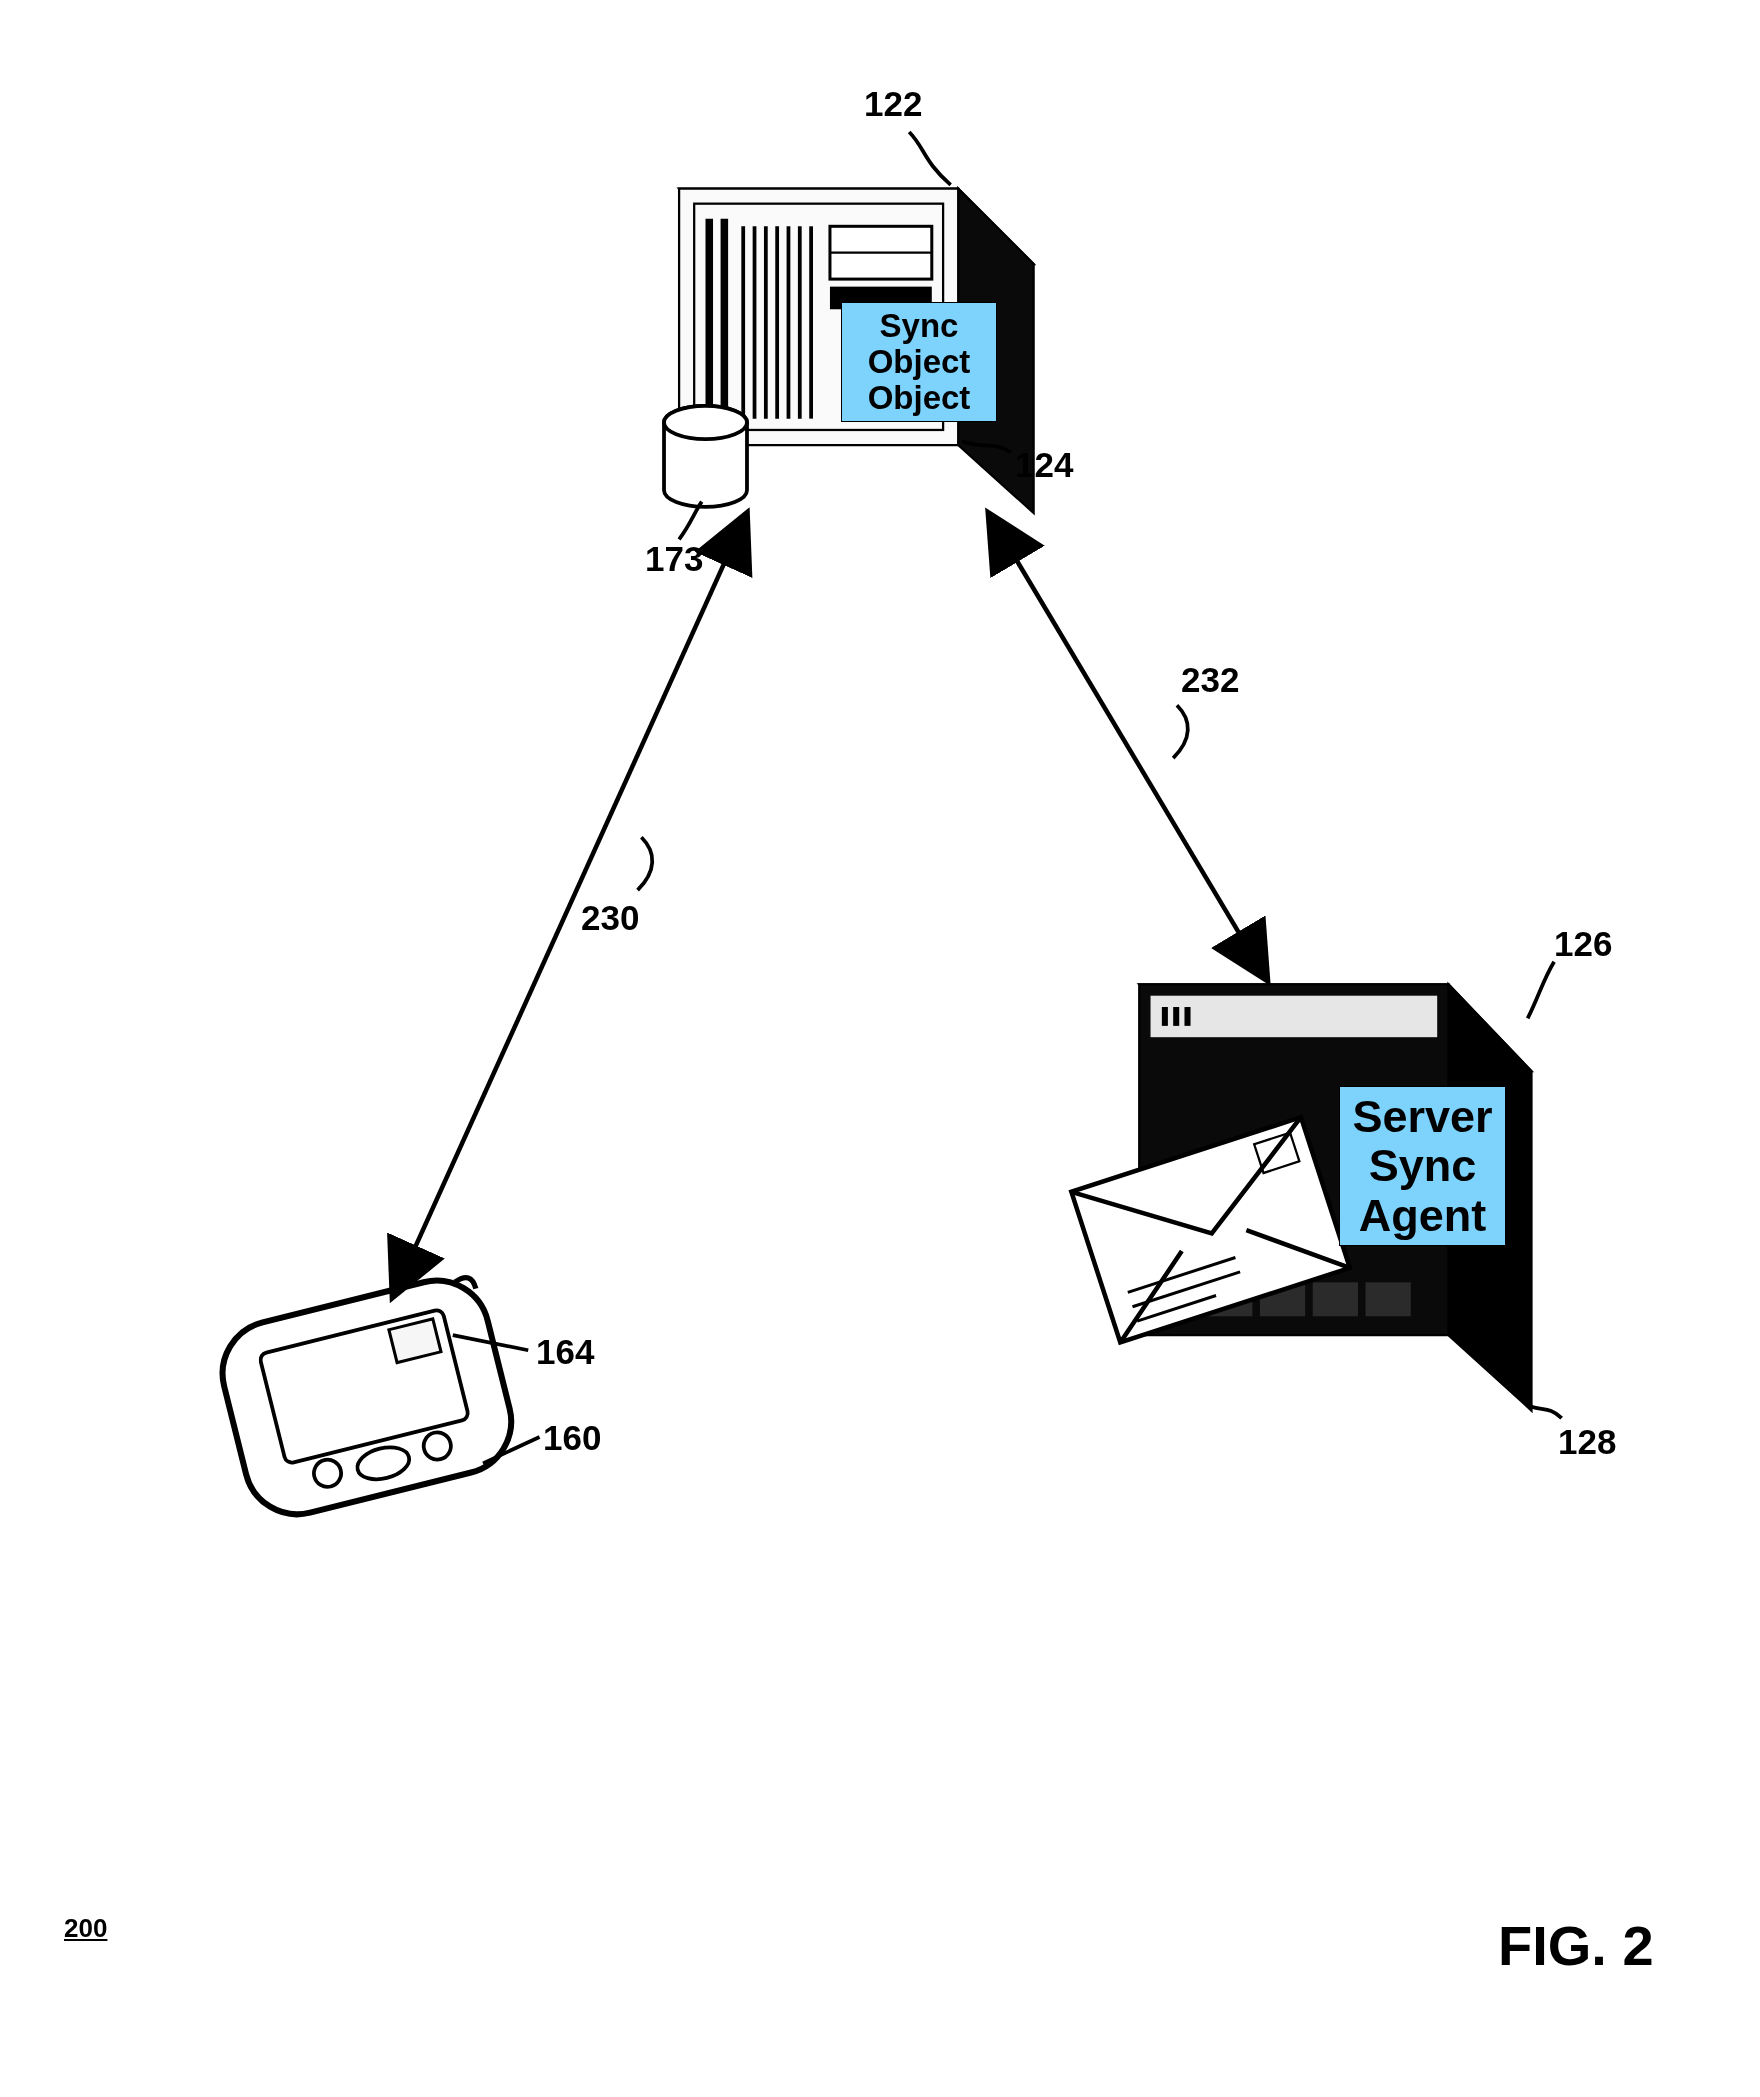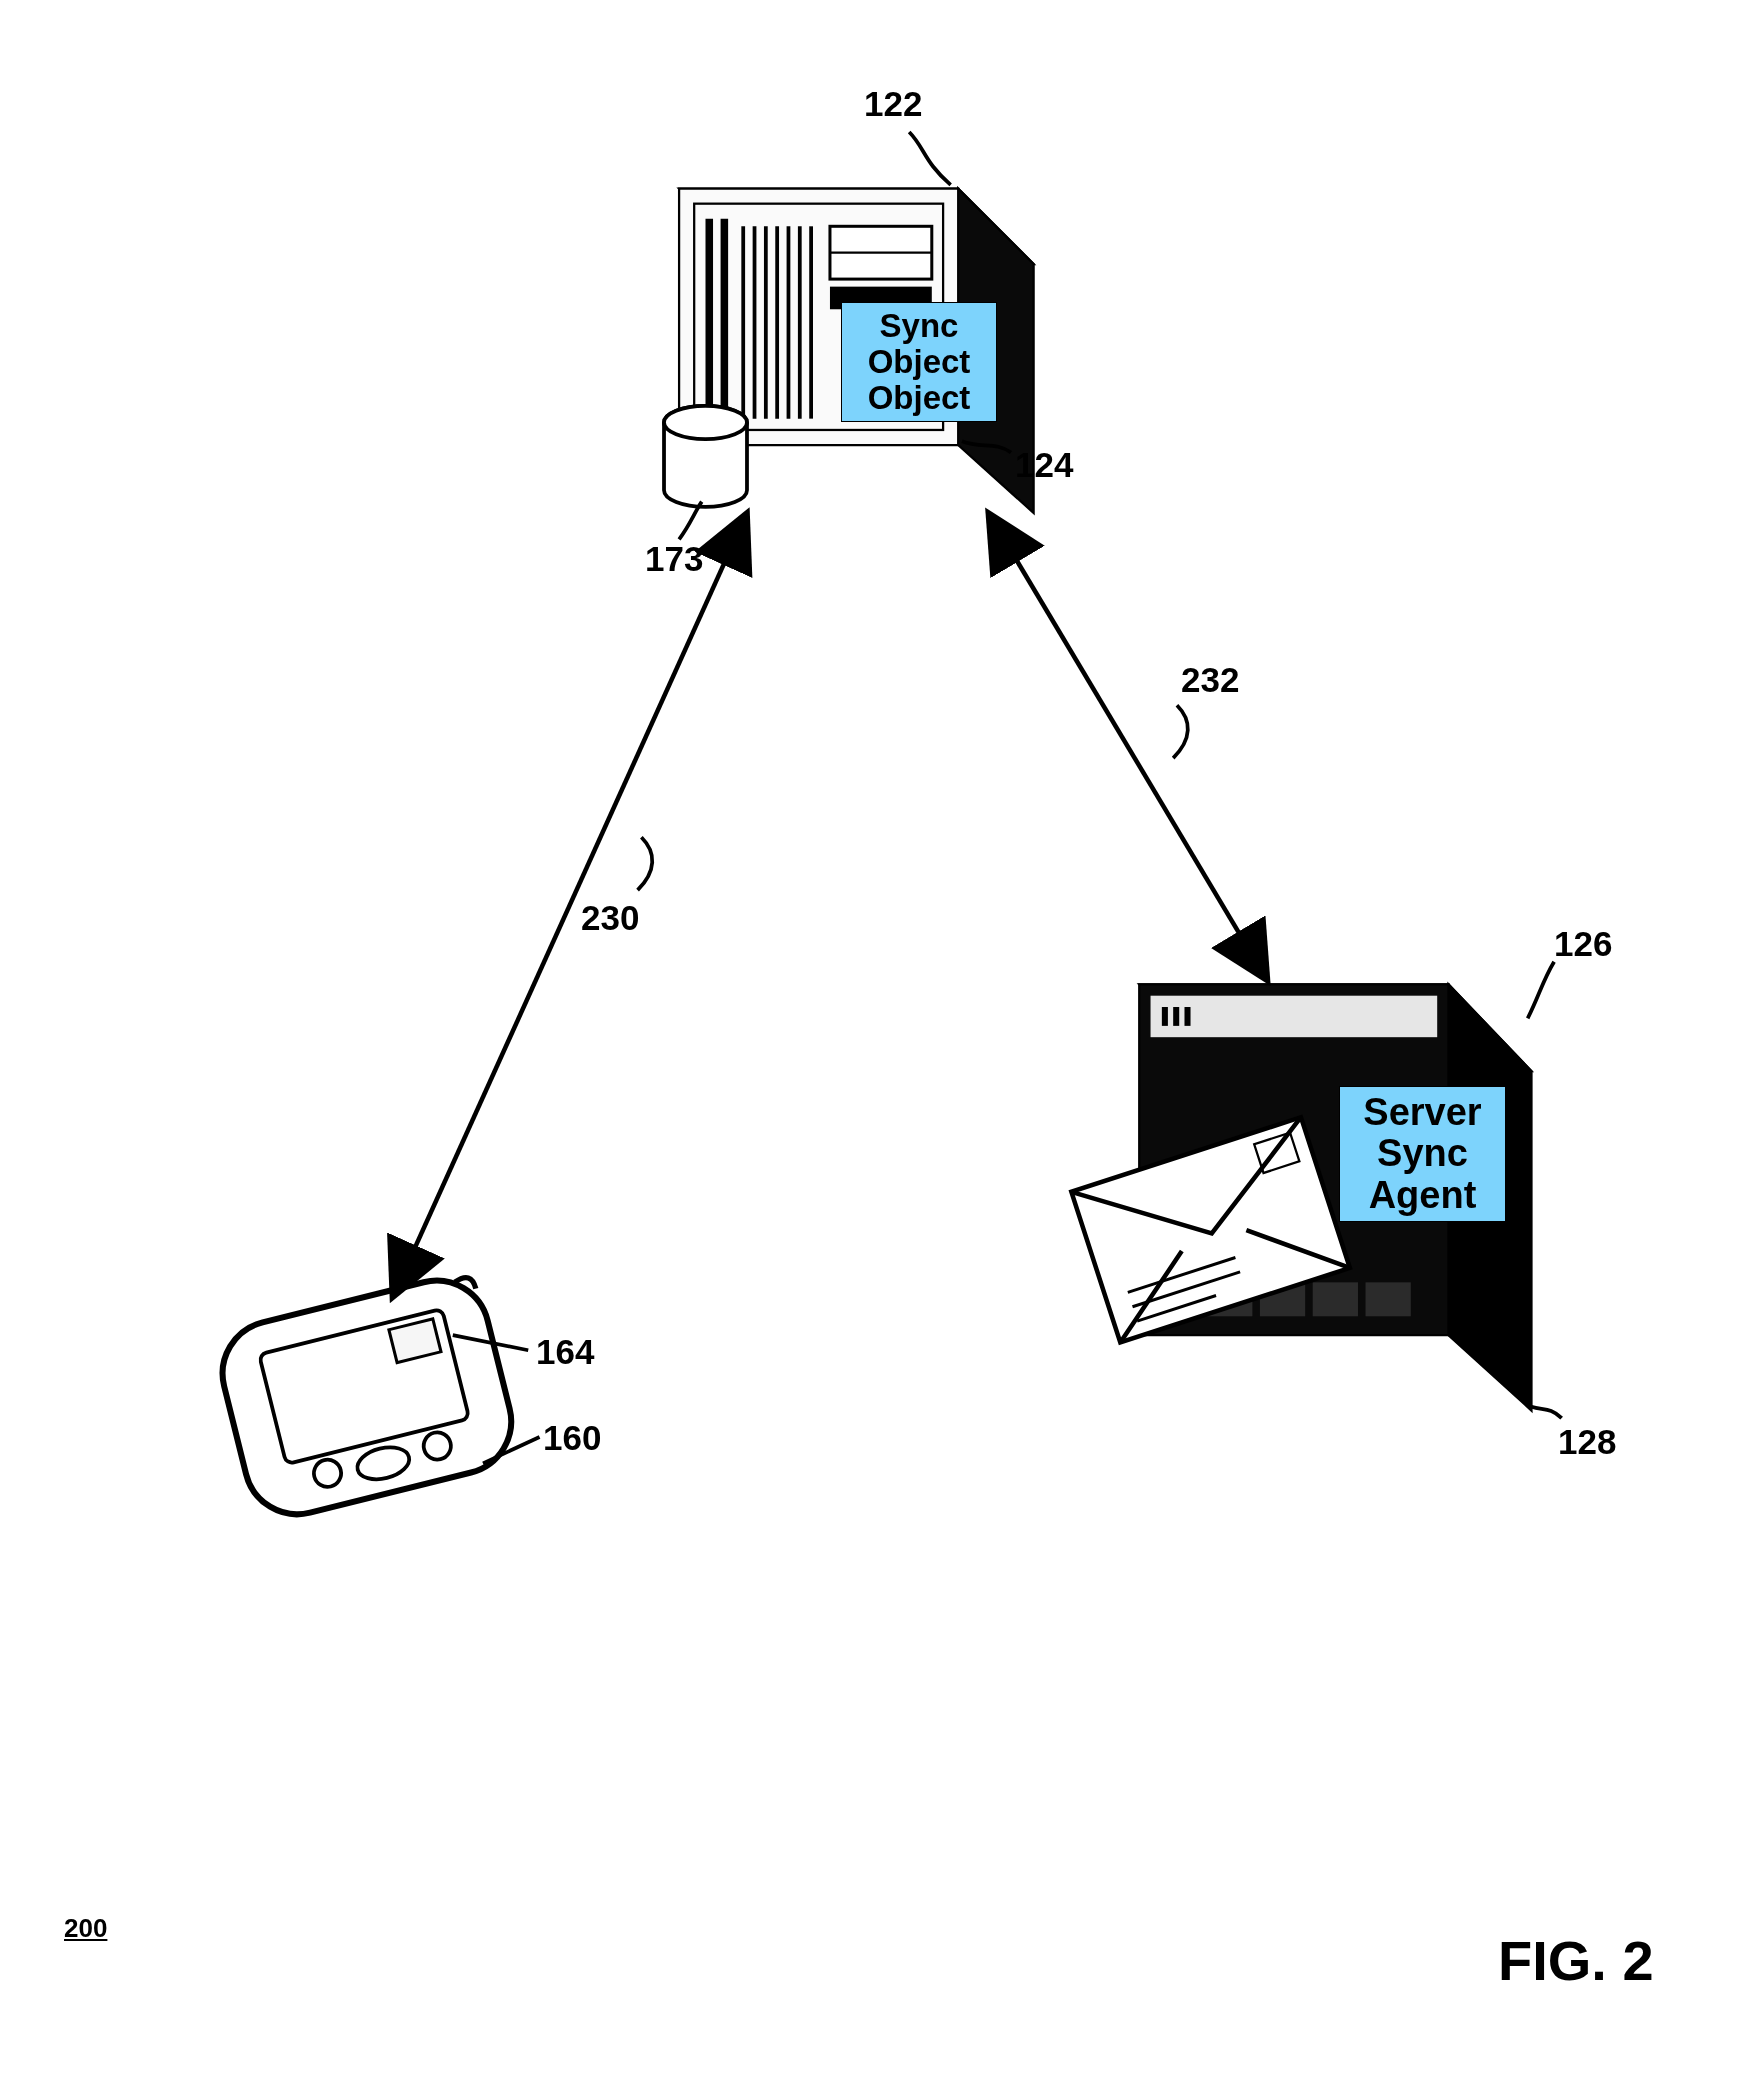--- a/index.html
+++ b/index.html
@@ -20,21 +20,20 @@
     position: absolute;
     font-weight: bold;
   }
   .ref {
     font-size: 35px;
     font-weight: bold;
   }
   .figcap {
     font-size: 56px;
     font-weight: 900;
-    margin-top: 15px;
   }
   .white-box {
     position: absolute;
     background: #7dd3fc;
     border: 1.5px solid #000;
     text-align: center;
     padding: 4.5px 9px;
     line-height: 1.1;
     font-weight: bold;
   }
@@ -168,21 +167,21 @@
   <path d="M1560,935 C1580,955 1580,980 1555,1005" stroke="#000" stroke-width="5" fill="none"></path>
 
 </svg>
 
 <div class="white-box" style="left:841px; top:302px; width:136px; font-size:33px;">
   <span>Sync</span><br>
   <span>Object</span><br>
   <span>Object</span>
 </div>
 
-<div class="white-box" style="left:1339px; top:1086px; width:147px; font-size:38px;">
+<div class="white-box" style="left:1339px; top:1086px; width:147px; font-size:45px;">
   <span>Server</span><br>
   <span>Sync</span><br>
   <span>Agent</span>
 </div>
 
 <div class="label ref" style="left:864px; top:84px;">122</div>
 
 <div class="label ref" style="left:1015px; top:445px;">124</div>
 
 <div class="label ref" style="left:645px; top:539px;">173</div>

